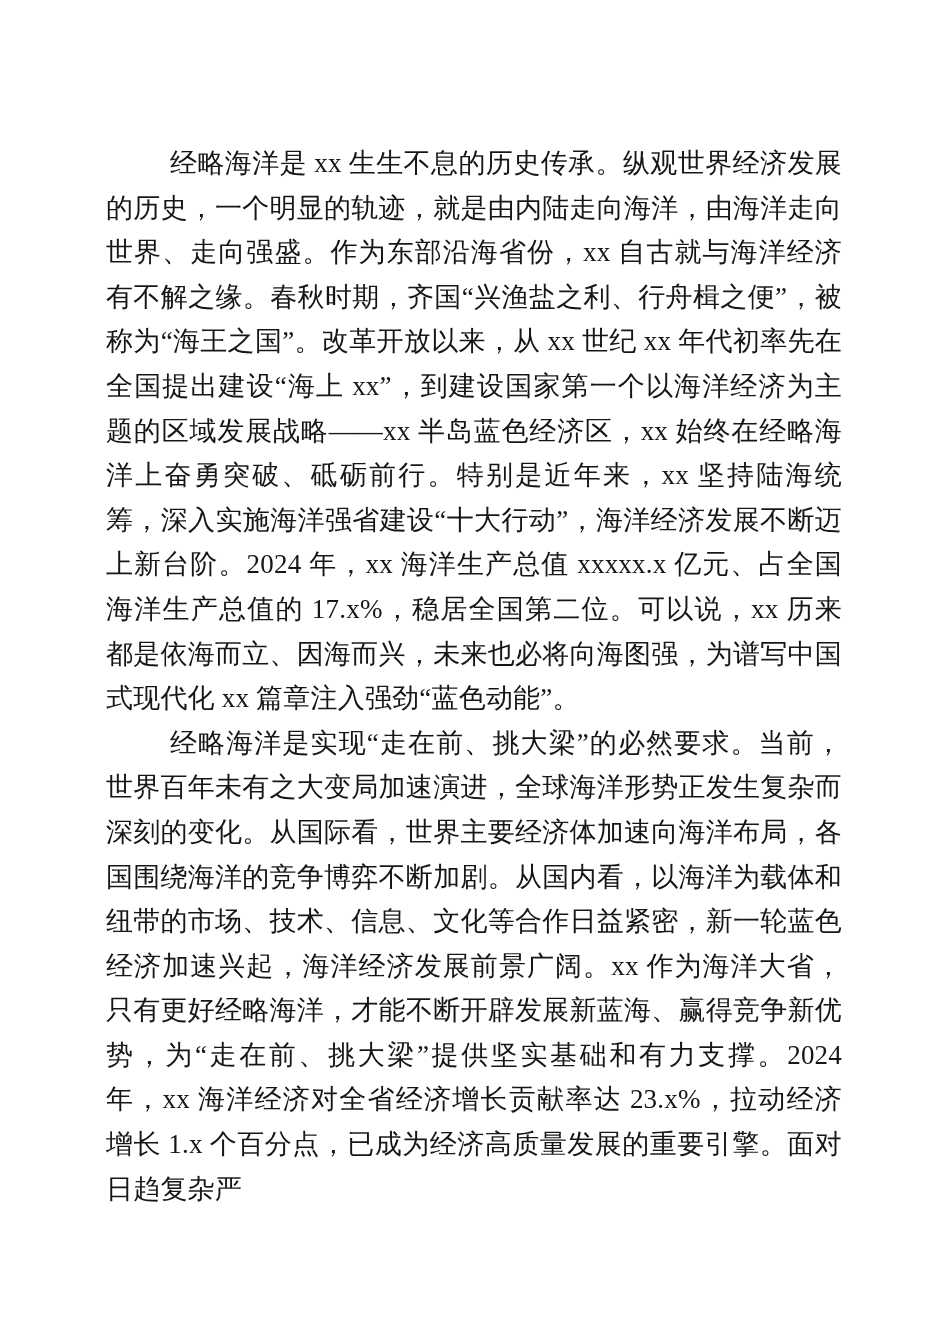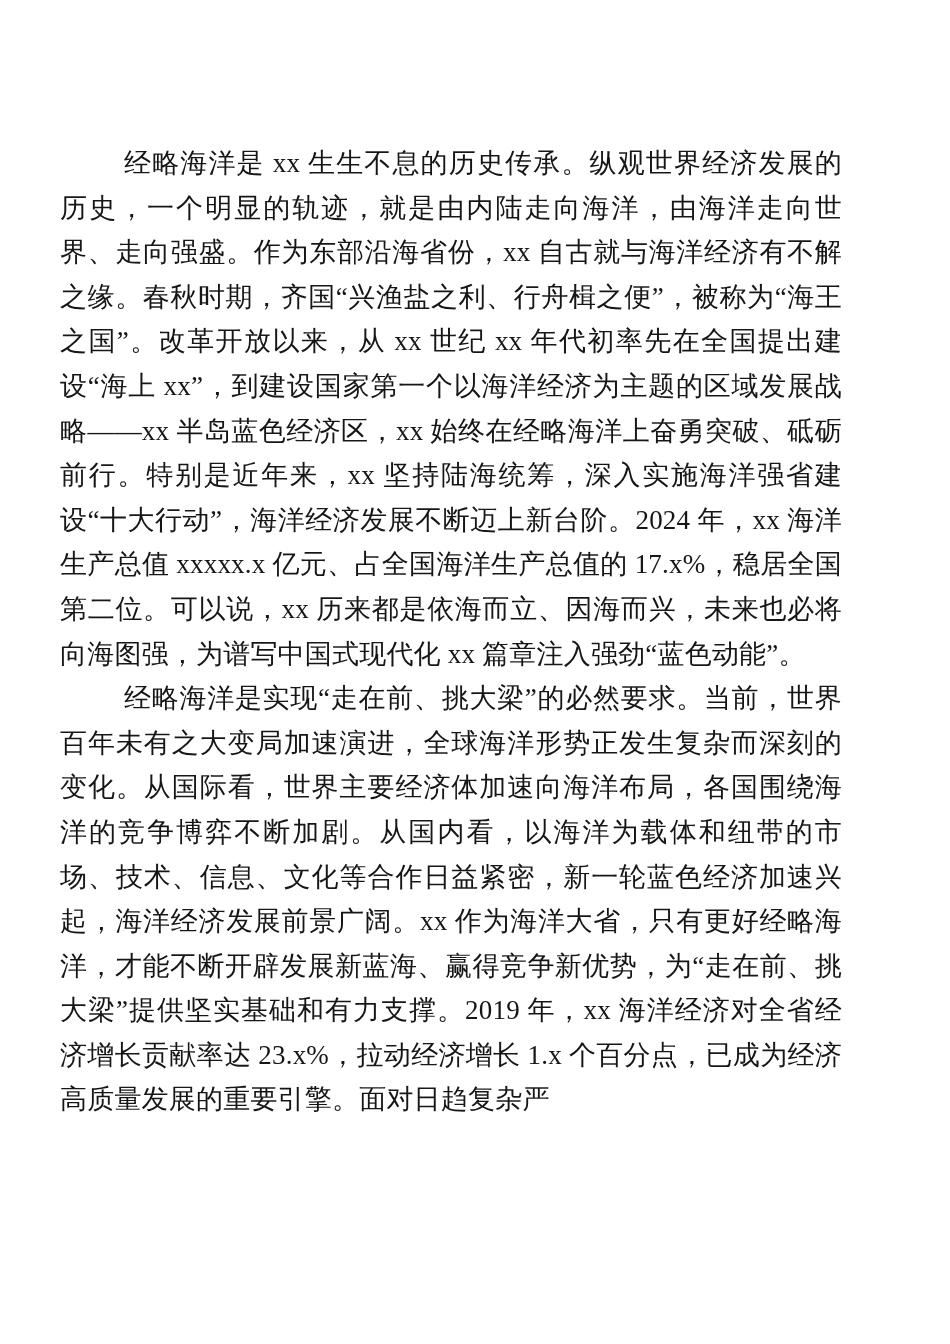--- a/index.html
+++ b/index.html
@@ -6,21 +6,21 @@
     margin: 0;
     padding: 0;
     background: #ffffff;
   }
   .page {
     position: relative;
     width: 950px;
     height: 1344px;
     background: #ffffff;
     box-sizing: border-box;
-    padding: 141px 108px 0 60px;
+    padding: 141px 108px 0 106px;
     overflow: hidden;
   }
   .doc-body {
     width: 100%;
   }
   p.para {
     margin: 0;
     padding: 0;
     font-family: "Liberation Serif", "DejaVu Serif", serif;
     font-size: 27px;
@@ -31,15 +31,15 @@
     word-break: break-all;
     letter-spacing: 0.2px;
   }
 </style>
 </head>
 <body>
 
 <div class="page">
   <div class="doc-body">
     <p class="para">经略海洋是 xx 生生不息的历史传承。纵观世界经济发展的历史，一个明显的轨迹，就是由内陆走向海洋，由海洋走向世界、走向强盛。作为东部沿海省份，xx 自古就与海洋经济有不解之缘。春秋时期，齐国“兴渔盐之利、行舟楫之便”，被称为“海王之国”。改革开放以来，从 xx 世纪 xx 年代初率先在全国提出建设“海上 xx”，到建设国家第一个以海洋经济为主题的区域发展战略——xx 半岛蓝色经济区，xx 始终在经略海洋上奋勇突破、砥砺前行。特别是近年来，xx 坚持陆海统筹，深入实施海洋强省建设“十大行动”，海洋经济发展不断迈上新台阶。2024 年，xx 海洋生产总值 xxxxx.x 亿元、占全国海洋生产总值的 17.x%，稳居全国第二位。可以说，xx 历来都是依海而立、因海而兴，未来也必将向海图强，为谱写中国式现代化 xx 篇章注入强劲“蓝色动能”。</p>
-    <p class="para">经略海洋是实现“走在前、挑大梁”的必然要求。当前，世界百年未有之大变局加速演进，全球海洋形势正发生复杂而深刻的变化。从国际看，世界主要经济体加速向海洋布局，各国围绕海洋的竞争博弈不断加剧。从国内看，以海洋为载体和纽带的市场、技术、信息、文化等合作日益紧密，新一轮蓝色经济加速兴起，海洋经济发展前景广阔。xx 作为海洋大省，只有更好经略海洋，才能不断开辟发展新蓝海、赢得竞争新优势，为“走在前、挑大梁”提供坚实基础和有力支撑。2019 年，xx 海洋经济对全省经济增长贡献率达 23.x%，拉动经济增长 1.x 个百分点，已成为经济高质量发展的重要引擎。面对日趋复杂严</p>
+    <p class="para">经略海洋是实现“走在前、挑大梁”的必然要求。当前，世界百年未有之大变局加速演进，全球海洋形势正发生复杂而深刻的变化。从国际看，世界主要经济体加速向海洋布局，各国围绕海洋的竞争博弈不断加剧。从国内看，以海洋为载体和纽带的市场、技术、信息、文化等合作日益紧密，新一轮蓝色经济加速兴起，海洋经济发展前景广阔。xx 作为海洋大省，只有更好经略海洋，才能不断开辟发展新蓝海、赢得竞争新优势，为“走在前、挑大梁”提供坚实基础和有力支撑。2024 年，xx 海洋经济对全省经济增长贡献率达 23.x%，拉动经济增长 1.x 个百分点，已成为经济高质量发展的重要引擎。面对日趋复杂严</p>
   </div>
 </div>
 
 </body></html>

